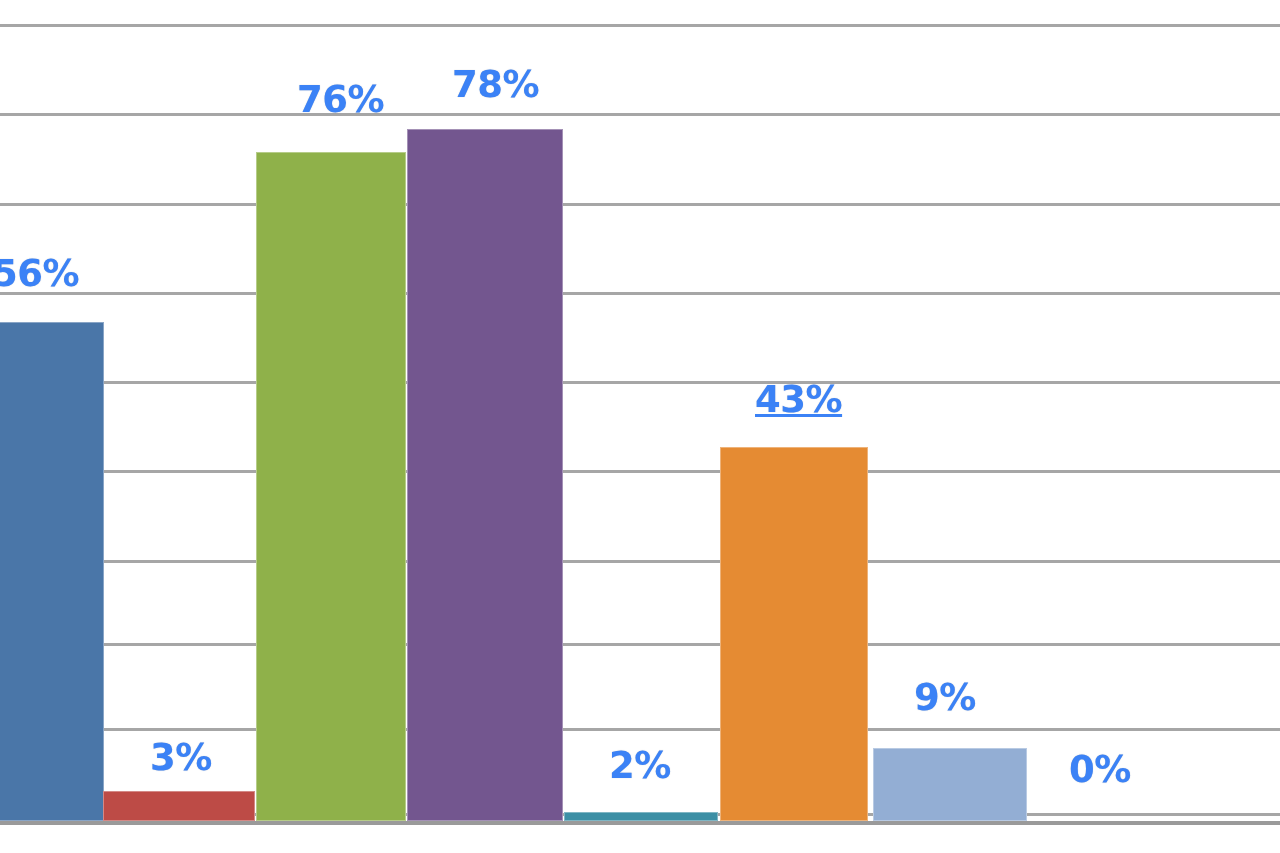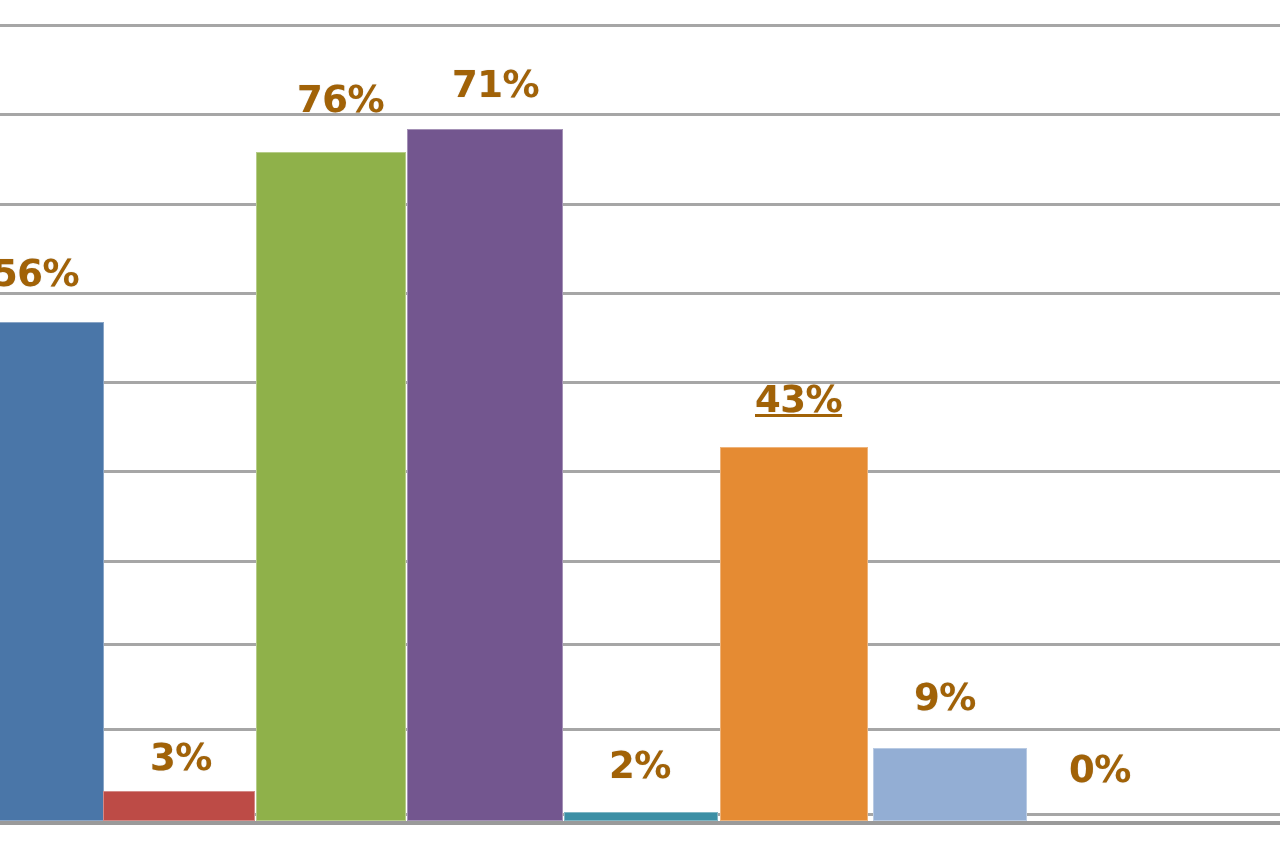--- a/index.html
+++ b/index.html
@@ -44,21 +44,21 @@
   .bar {
     position: absolute;
     box-sizing: border-box;
     border: 1px solid rgba(255,255,255,0.35);
   }
   .bar-label {
     position: absolute;
     font-family: "DejaVu Sans", "Liberation Sans", sans-serif;
     font-weight: bold;
     font-size: 37px;
-    color: #a16207;
+    color: #3b82f6;
     letter-spacing: -0.5px;
     white-space: nowrap;
     line-height: 1;
     text-shadow: 0 0 1px rgba(90,90,90,0.35);
   }
 </style>
 </head>
 <body>
 
 <div id="chart-root">
@@ -81,21 +81,21 @@
         <div class="bar" style="left: 256px; width: 150px; top: 152px; height: 669px; background: rgb(143, 177, 74);"></div>
         <div class="bar" style="left: 407px; width: 156px; top: 129px; height: 692px; background: rgb(115, 86, 143);"></div>
         <div class="bar" style="left: 564px; width: 154px; top: 812px; height: 9px; background: rgb(61, 143, 165);"></div>
         <div class="bar" style="left: 720px; width: 148px; top: 447px; height: 374px; background: rgb(229, 139, 51);"></div>
         <div class="bar" style="left: 873px; width: 154px; top: 748px; height: 73px; background: rgb(147, 174, 212);"></div>
       </div>
     <div id="labels-layer">
         <div class="bar-label" style="left: -8px; top: 255px;">56%</div>
         <div class="bar-label" style="left: 150px; top: 739px;">3%</div>
         <div class="bar-label" style="left: 297px; top: 81px;">76%</div>
-        <div class="bar-label" style="left: 452px; top: 66px;">71%</div>
+        <div class="bar-label" style="left: 452px; top: 66px;">78%</div>
         <div class="bar-label" style="left: 609px; top: 747px;">2%</div>
         <div class="bar-label" style="left: 755px; top: 381px; text-decoration: underline;">43%</div>
         <div class="bar-label" style="left: 914px; top: 679px;">9%</div>
         <div class="bar-label" style="left: 1069px; top: 751px;">0%</div>
       </div>
     <div id="baseline-layer">
         <div class="axis-baseline" style="top: 821px;"></div>
       </div>
   </div>
 </div>

